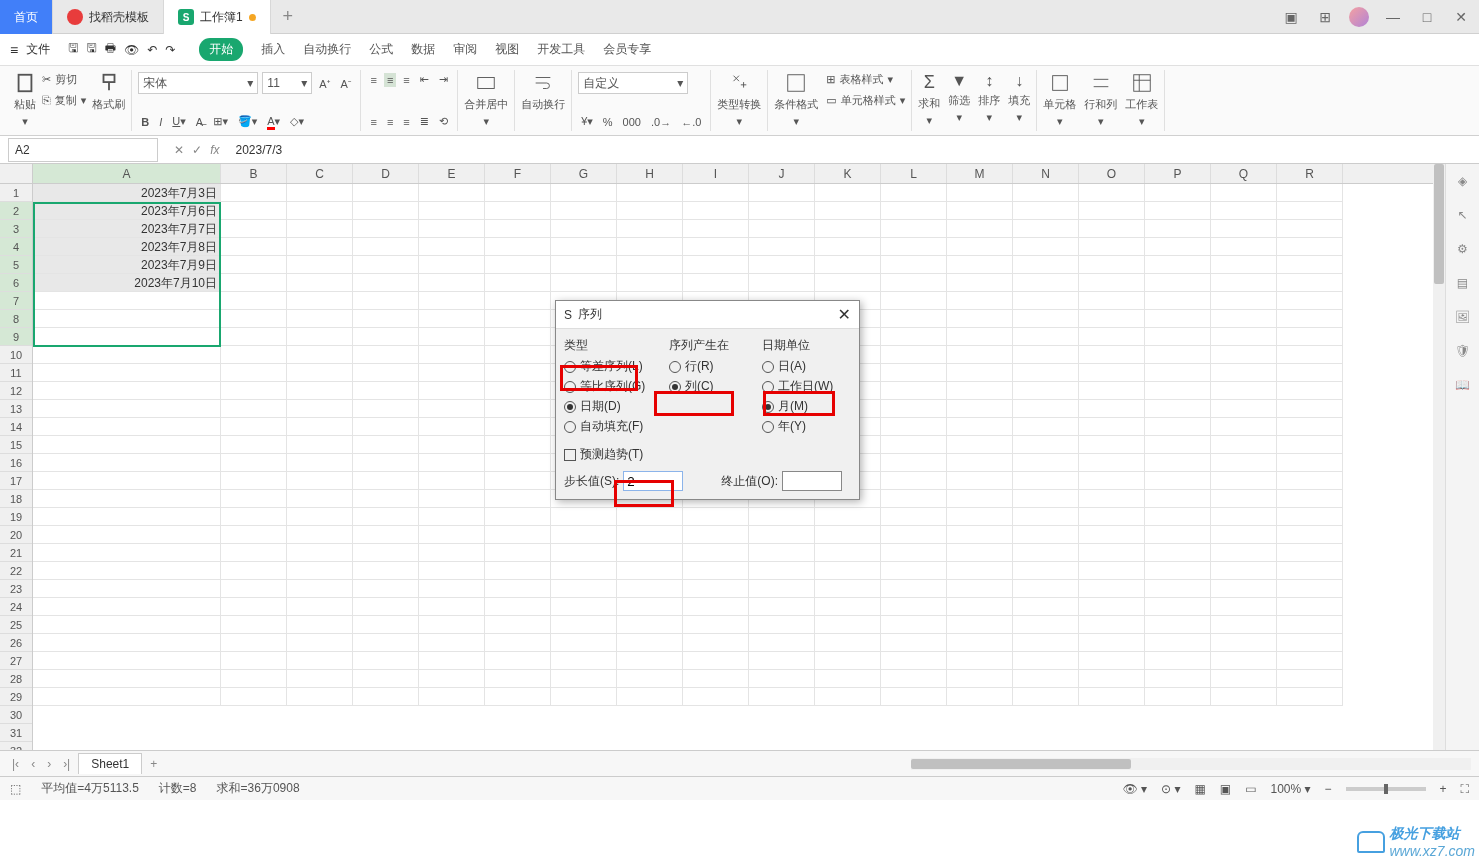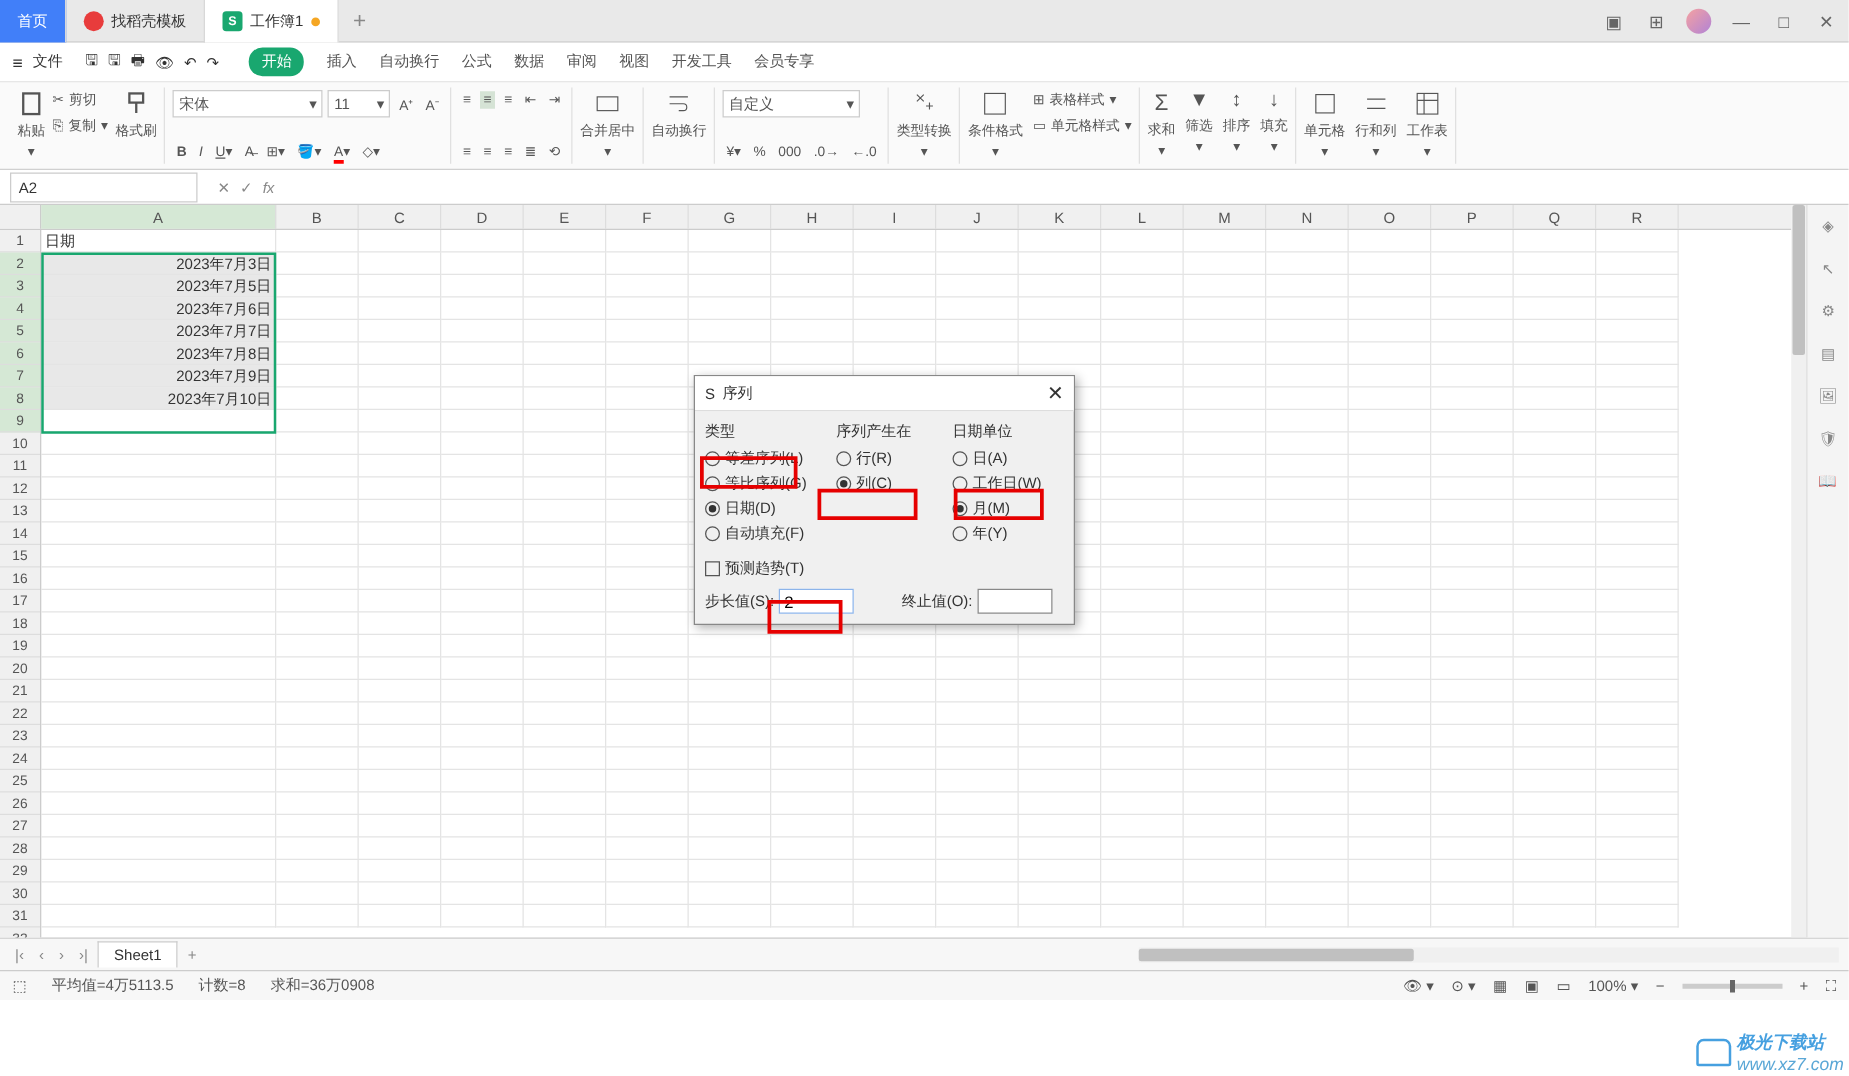--- a/index.html
+++ b/index.html
@@ -261,20 +261,21 @@
 
 <div class="formula-row">
   <div class="namebox">
       <span>A2</span>
     </div>
   <div class="fx-icons">
     <span>✕</span>
     <span>✓</span>
     <span><i>fx</i></span>
   </div>
+  <div class="formula-input"><span>2023/7/3</span></div>
 </div>
 
 <div class="grid-area">
   <div class="grid-main">
     <div class="colheads">
       <div class="corner"></div>
     <div class="ch" style="width: 188px; background: rgb(213, 232, 213);">A</div>
         <div class="ch" style="width: 66px;">B</div>
         <div class="ch" style="width: 66px;">C</div>
         <div class="ch" style="width: 66px;">D</div>
@@ -322,61 +323,21 @@
         <div class="rh">26</div>
         <div class="rh">27</div>
         <div class="rh">28</div>
         <div class="rh">29</div>
         <div class="rh">30</div>
         <div class="rh">31</div>
         <div class="rh">32</div>
       </div>
     <div class="cells">
         <div class="crow">
-          <div class="cell l" style="width: 188px;">日期</div>
-          <div class="cell" style="width: 66px;"></div>
-          <div class="cell" style="width: 66px;"></div>
-          <div class="cell" style="width: 66px;"></div>
-          <div class="cell" style="width: 66px;"></div>
-          <div class="cell" style="width: 66px;"></div>
-          <div class="cell" style="width: 66px;"></div>
-          <div class="cell" style="width: 66px;"></div>
-          <div class="cell" style="width: 66px;"></div>
-          <div class="cell" style="width: 66px;"></div>
-          <div class="cell" style="width: 66px;"></div>
-          <div class="cell" style="width: 66px;"></div>
-          <div class="cell" style="width: 66px;"></div>
-          <div class="cell" style="width: 66px;"></div>
-          <div class="cell" style="width: 66px;"></div>
-          <div class="cell" style="width: 66px;"></div>
-          <div class="cell" style="width: 66px;"></div>
-          <div class="cell" style="width: 66px;"></div>
-        </div>
-        <div class="crow">
           <div class="cell" style="width: 188px; background: rgb(232, 232, 232);">2023年7月3日</div>
-          <div class="cell" style="width: 66px;"></div>
-          <div class="cell" style="width: 66px;"></div>
-          <div class="cell" style="width: 66px;"></div>
-          <div class="cell" style="width: 66px;"></div>
-          <div class="cell" style="width: 66px;"></div>
-          <div class="cell" style="width: 66px;"></div>
-          <div class="cell" style="width: 66px;"></div>
-          <div class="cell" style="width: 66px;"></div>
-          <div class="cell" style="width: 66px;"></div>
-          <div class="cell" style="width: 66px;"></div>
-          <div class="cell" style="width: 66px;"></div>
-          <div class="cell" style="width: 66px;"></div>
-          <div class="cell" style="width: 66px;"></div>
-          <div class="cell" style="width: 66px;"></div>
-          <div class="cell" style="width: 66px;"></div>
-          <div class="cell" style="width: 66px;"></div>
-          <div class="cell" style="width: 66px;"></div>
-        </div>
-        <div class="crow">
-          <div class="cell" style="width: 188px; background: rgb(232, 232, 232);">2023年7月5日</div>
           <div class="cell" style="width: 66px;"></div>
           <div class="cell" style="width: 66px;"></div>
           <div class="cell" style="width: 66px;"></div>
           <div class="cell" style="width: 66px;"></div>
           <div class="cell" style="width: 66px;"></div>
           <div class="cell" style="width: 66px;"></div>
           <div class="cell" style="width: 66px;"></div>
           <div class="cell" style="width: 66px;"></div>
           <div class="cell" style="width: 66px;"></div>
           <div class="cell" style="width: 66px;"></div>

